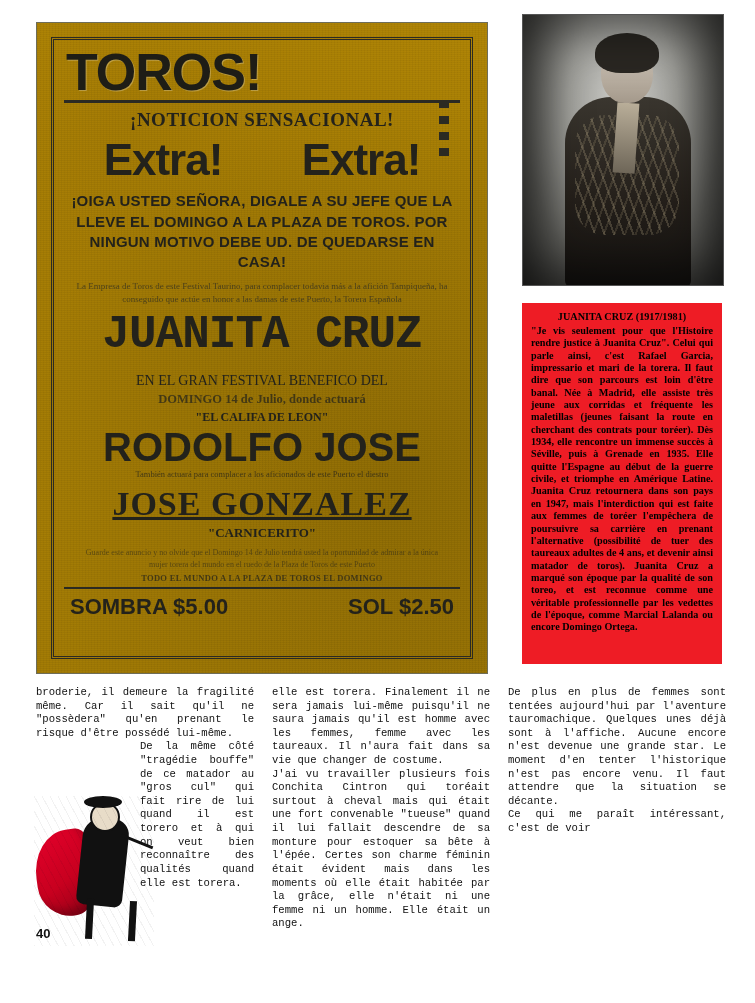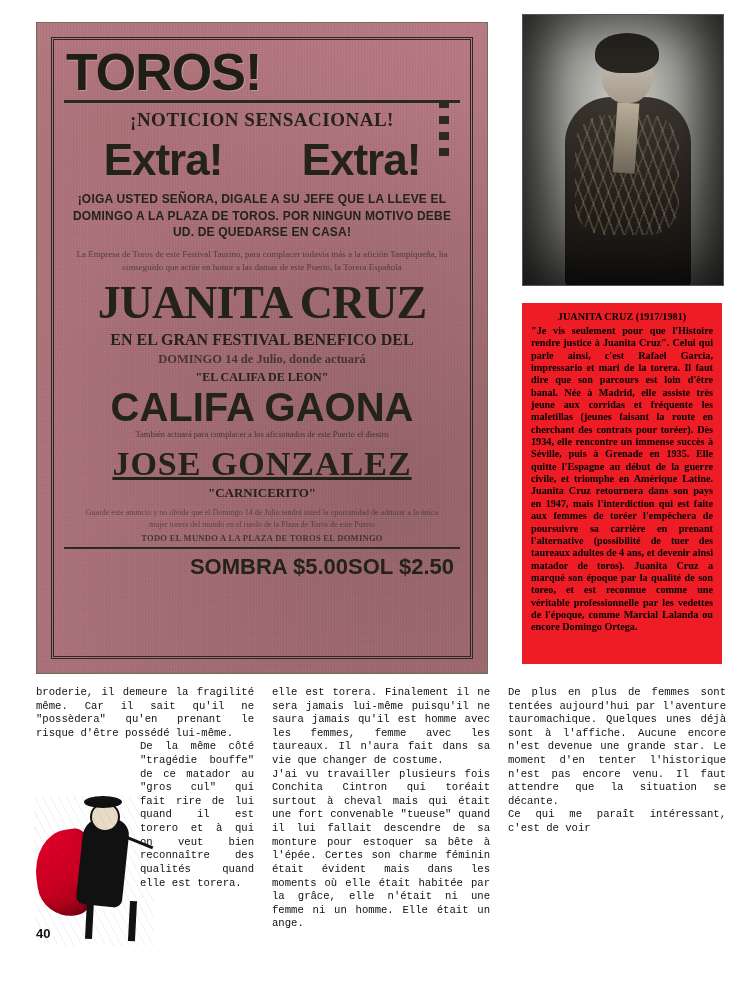--- a/index.html
+++ b/index.html
@@ -9,21 +9,21 @@
     font-family:"Liberation Serif", serif;
     color:#111;
     position:relative;
     overflow:hidden;
   }
   .page{position:relative;width:755px;height:1003px;}
 
   
   .poster{
     position:absolute;left:36px;top:22px;width:450px;height:650px;
-    background:#f9a8d4;
+    background:#eab308;
     border:1px solid #6e6d58;
     overflow:hidden;
   }
   .poster-noise{
     position:absolute;inset:0;
     background:
       repeating-linear-gradient(0deg, rgba(0,0,0,0.035) 0 1px, rgba(255,255,255,0.02) 1px 2px),
       repeating-linear-gradient(90deg, rgba(0,0,0,0.03) 0 1px, rgba(255,255,255,0.015) 1px 3px),
       radial-gradient(circle at 20% 15%, rgba(120,115,80,0.25), transparent 60%),
       radial-gradient(circle at 80% 70%, rgba(90,88,60,0.3), transparent 65%),
@@ -54,33 +54,33 @@
   .rule-th{height:3px;background:#2b2a22;margin:3px 0 6px 0;}
   .t-noticion{
     font-family:"Liberation Serif", serif;font-weight:bold;font-size:19px;
     letter-spacing:.5px;margin:2px 0 4px 0;
   }
   .t-extra{
     font-family:"Liberation Sans", sans-serif;font-weight:bold;font-size:44px;
     letter-spacing:-1px;display:flex;justify-content:space-around;margin:2px 0 6px 0;
   }
   .t-oiga{
-    font-family:"Liberation Sans", sans-serif;font-weight:bold;font-size:12px;
+    font-family:"Liberation Sans", sans-serif;font-weight:bold;font-size:15px;
     line-height:1.35;letter-spacing:.2px;margin:6px 6px 8px 6px;
   }
   .t-empresa{
     font-size:9px;line-height:1.45;margin:4px 12px 6px 12px;color:#2c2b22;
   }
   .t-juanita{
-    font-family:Liberation Serif, serif;font-weight:bold;font-size:46px;
+    font-family:Liberation Mono, monospace;font-weight:bold;font-size:46px;
     letter-spacing:-1px;margin:0 0 2px 0;line-height:1;
   }
   .t-gran{
-    font-family:"Liberation Serif", serif;font-weight:bold;font-size:16px;
-    line-height:1.3;margin:4px 0 1px 0;
+    font-family:"Liberation Serif", serif;font-weight:normal;font-size:14px;
+    line-height:1.3;margin:14px 0 1px 0;
   }
   .t-domingo{
     font-family:"Liberation Serif", serif;font-weight:bold;font-size:12.5px;margin:1px 0;
   }
   .t-califa{
     font-family:"Liberation Serif", serif;font-weight:bold;font-size:12px;margin:3px 0 2px 0;
   }
   .t-rodolfo{
     font-family:"Liberation Sans", sans-serif;font-weight:bold;font-size:40px;
     letter-spacing:0px;margin:2px 0 2px 0;line-height:1;
@@ -88,21 +88,21 @@
   .t-tambien{font-size:8.5px;margin:2px 10px 4px 10px;line-height:1.4;}
   .t-jose{
     font-family:"Liberation Serif", serif;font-weight:bold;font-size:34px;
     letter-spacing:1px;margin:2px 0 0 0;text-decoration:underline;
   }
   .t-carnicerito{font-family:"Liberation Serif", serif;font-weight:bold;font-size:13px;margin:2px 0 6px 0;}
   .t-guarde{font-size:8px;line-height:1.5;margin:4px 14px 2px 14px;}
   .t-todo{font-size:8.5px;font-weight:bold;margin:2px 10px 4px 10px;letter-spacing:.3px;}
   .rule-b{height:2px;background:#2b2a22;margin:4px 0 5px 0;}
   .t-prices{
-    display:flex;justify-content:flex-end;padding:0 6px;
+    display:flex;justify-content:space-between;padding:0 6px;
     font-family:"Liberation Sans", sans-serif;font-weight:bold;font-size:22px;
   }
   .fade{opacity:.72;}
   .fade2{opacity:.55;font-family:Liberation Serif, serif;}
 
   
   .photo{
     position:absolute;left:522px;top:14px;width:200px;height:270px;
     background:#8e8e8e;overflow:hidden;border:1px solid #555;
   }
@@ -226,21 +226,21 @@
       <div class="t-extra">
         <span>Extra!</span>
         <span>Extra!</span>
       </div>
       <div class="t-oiga">¡OIGA USTED SEÑORA, DIGALE A SU JEFE QUE LA LLEVE EL DOMINGO A LA PLAZA DE TOROS. POR NINGUN MOTIVO DEBE UD. DE QUEDARSE EN CASA!</div>
       <div class="t-empresa fade">La Empresa de Toros de este Festival Taurino, para complacer todavia más a la afición Tampiqueña, ha conseguido que actúe en honor a las damas de este Puerto, la Torera Española</div>
       <div class="t-juanita">JUANITA CRUZ</div>
       <div class="t-gran">EN EL GRAN FESTIVAL BENEFICO DEL</div>
       <div class="t-domingo fade">DOMINGO 14 de Julio, donde actuará</div>
       <div class="t-califa">"EL CALIFA DE LEON"</div>
-      <div class="t-rodolfo">CALIFA GAONA</div>
+      <div class="t-rodolfo">RODOLFO JOSE</div>
       <div class="t-tambien fade">También actuará para complacer a los aficionados de este Puerto el diestro</div>
       <div class="t-jose">JOSE GONZALEZ</div>
       <div class="t-carnicerito">"CARNICERITO"</div>
       <div class="t-guarde fade2">Guarde este anuncio y no olvide que el Domingo 14 de Julio tendrá usted la oportunidad de admirar a la única mujer torera del mundo en el ruedo de la Plaza de Toros de este Puerto</div>
       <div class="t-todo fade">TODO EL MUNDO A LA PLAZA DE TOROS EL DOMINGO</div>
       <div class="rule-b"></div>
       <div class="t-prices">
         <span>SOMBRA $5.00</span>
         <span>SOL $2.50</span>
       </div>

